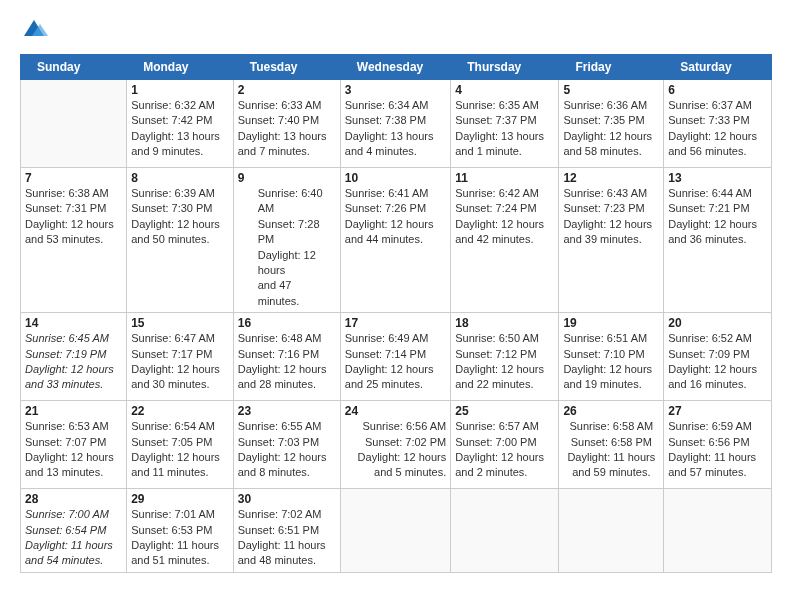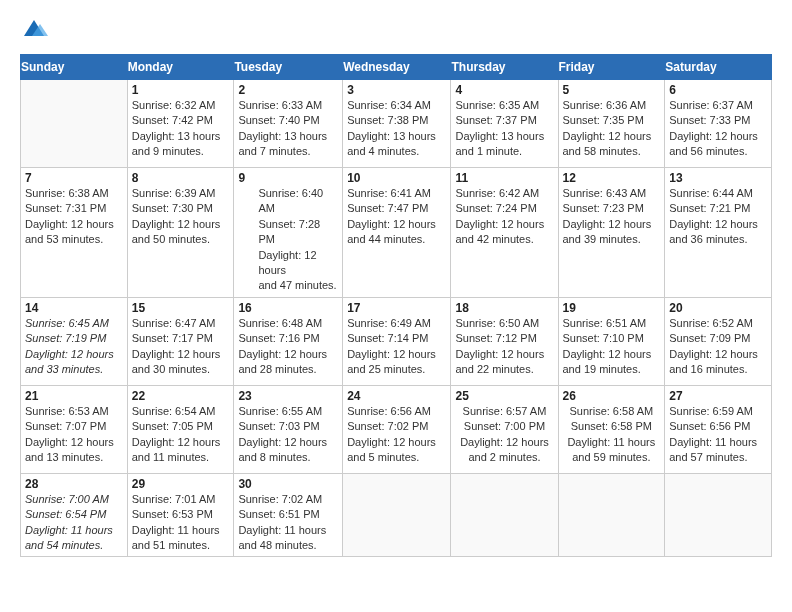--- a/index.html
+++ b/index.html
@@ -61,21 +61,21 @@
     .calendar {
       width: 100%;
       border-collapse: collapse;
       border: 1px solid #ccc;
     }
     .calendar th {
       background: #2b6db5;
       color: #fff;
       font-size: 12px;
       font-weight: bold;
-      padding: 5px 0;
+      padding: 5px 16px;
       text-align: left;
       border: 1px solid #2b6db5;
     }
     .calendar td {
       border: 1px solid #ccc;
       vertical-align: top;
       padding: 3px 4px;
       width: 113px;
       height: 88px;
     }
@@ -194,21 +194,21 @@
           <td>
             <div class="day-num">9</div>
             <div class="day-info" style="white-space: pre-line; margin-left: 20px;">Sunrise: 6:40 AM
 Sunset: 7:28 PM
 Daylight: 12 hours
 and 47 minutes.</div>
           </td>
           <td>
             <div class="day-num">10</div>
             <div class="day-info" style="white-space: pre-line;">Sunrise: 6:41 AM
-Sunset: 7:47 PM
+Sunset: 7:26 PM
 Daylight: 12 hours
 and 44 minutes.</div>
           </td>
           <td>
             <div class="day-num">11</div>
             <div class="day-info" style="white-space: pre-line;">Sunrise: 6:42 AM
 Sunset: 7:24 PM
 Daylight: 12 hours
 and 42 minutes.</div>
           </td>
@@ -295,28 +295,28 @@
           </td>
           <td>
             <div class="day-num">23</div>
             <div class="day-info" style="white-space: pre-line;">Sunrise: 6:55 AM
 Sunset: 7:03 PM
 Daylight: 12 hours
 and 8 minutes.</div>
           </td>
           <td>
             <div class="day-num">24</div>
-            <div class="day-info" style="white-space: pre-line;">Sunrise: 6:56 AM
+            <div class="day-info" style="white-space: pre-line; text-align: right;">Sunrise: 6:56 AM
 Sunset: 7:02 PM
 Daylight: 12 hours
 and 5 minutes.</div>
           </td>
           <td>
             <div class="day-num">25</div>
-            <div class="day-info" style="white-space: pre-line; text-align: center;">Sunrise: 6:57 AM
+            <div class="day-info" style="white-space: pre-line;">Sunrise: 6:57 AM
 Sunset: 7:00 PM
 Daylight: 12 hours
 and 2 minutes.</div>
           </td>
           <td>
             <div class="day-num">26</div>
             <div class="day-info" style="white-space: pre-line; text-align: center;">Sunrise: 6:58 AM
 Sunset: 6:58 PM
 Daylight: 11 hours
 and 59 minutes.</div>

